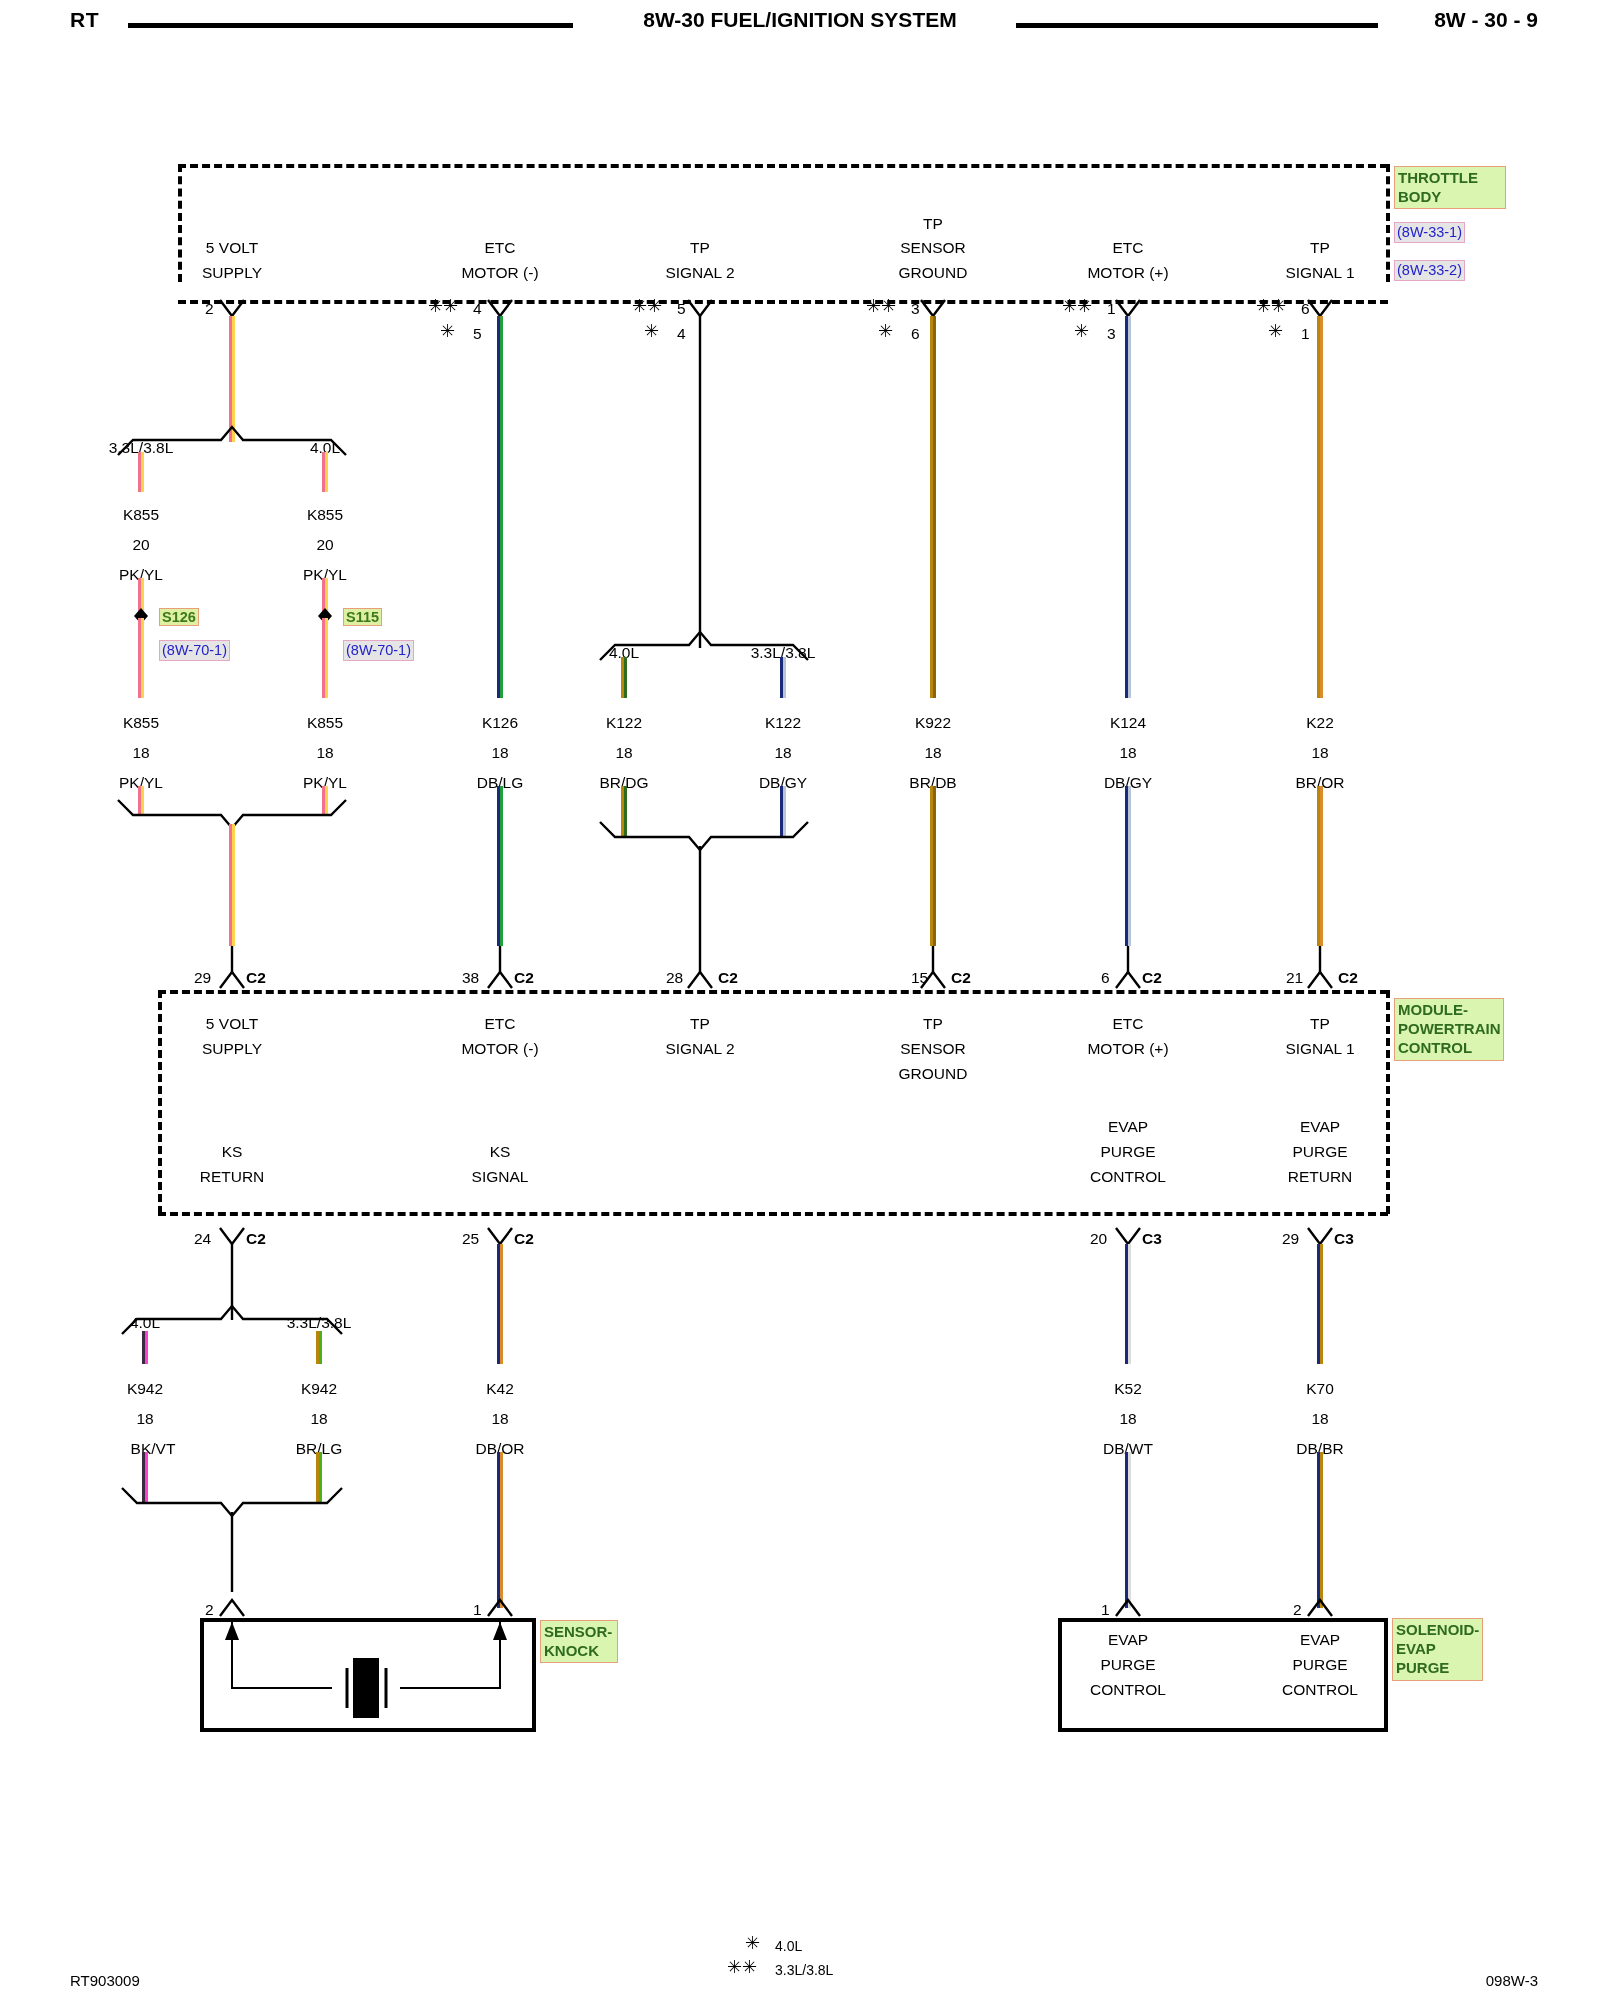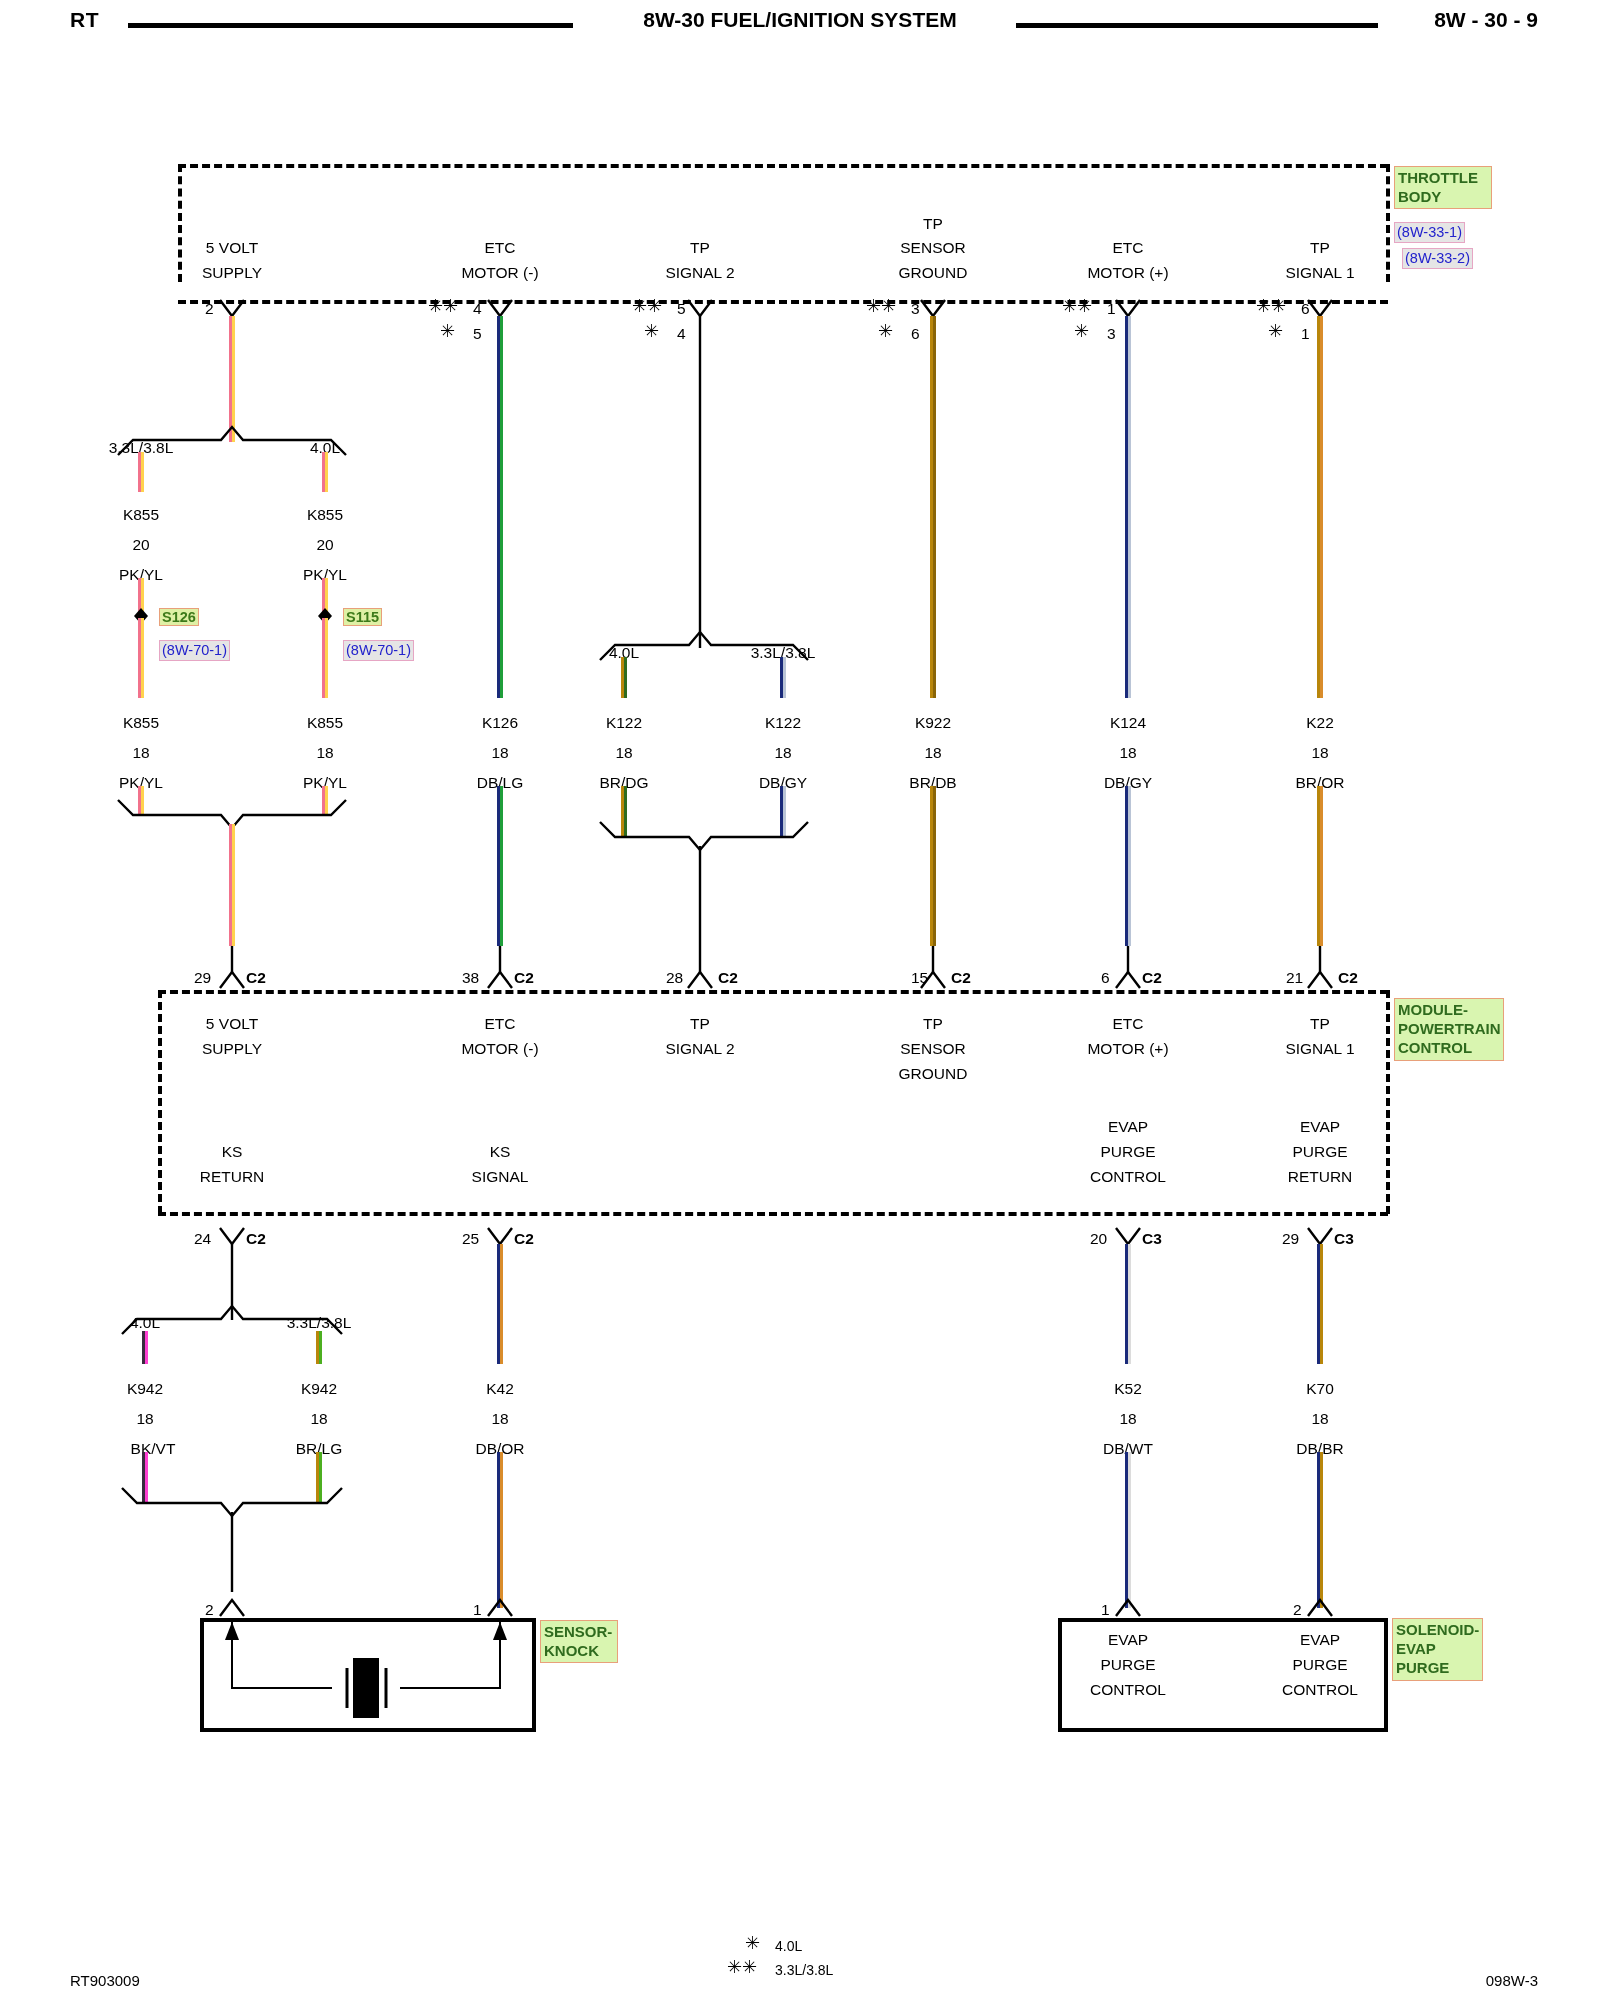--- a/index.html
+++ b/index.html
@@ -82,26 +82,26 @@
   <div class="hdr-rule-l"></div>
   <div class="hdr-mid">8W-30 FUEL/IGNITION SYSTEM</div>
   <div class="hdr-rule-r"></div>
   <div class="hdr-right">8W - 30 - 9</div>
 
   <div class="dash-h" style="left:178px; top:164px; width:1210px;"></div>
   <div class="dash-v" style="left:178px; top:164px; height:118px;"></div>
   <div class="dash-v" style="left:1386px; top:164px; height:118px;"></div>
   <div class="dash-h" style="left:178px; top:300px; width:1210px;"></div>
 
-  <div class="callout" style="left:1394px; top:166px; width:98px;">
+  <div class="callout" style="left:1394px; top:166px; width:112px;">
     <div>THROTTLE</div>
     <div>BODY</div>
   </div>
   <div class="ref" style="left:1394px; top:222px;">(8W-33-1)</div>
-  <div class="ref" style="left:1394px; top:248px;margin-left:8px;">(8W-33-2)</div>
+  <div class="ref" style="left:1394px; top:260px;">(8W-33-2)</div>
 
   <div class="tc" style="left:232px; top:238px;">5 VOLT</div>
   <div class="tc" style="left:232px; top:263px;">SUPPLY</div>
 
   <div class="tc" style="left:500px; top:238px;">ETC</div>
   <div class="tc" style="left:500px; top:263px;">MOTOR (-)</div>
 
   <div class="tc" style="left:700px; top:238px;">TP</div>
   <div class="tc" style="left:700px; top:263px;">SIGNAL 2</div>
 

